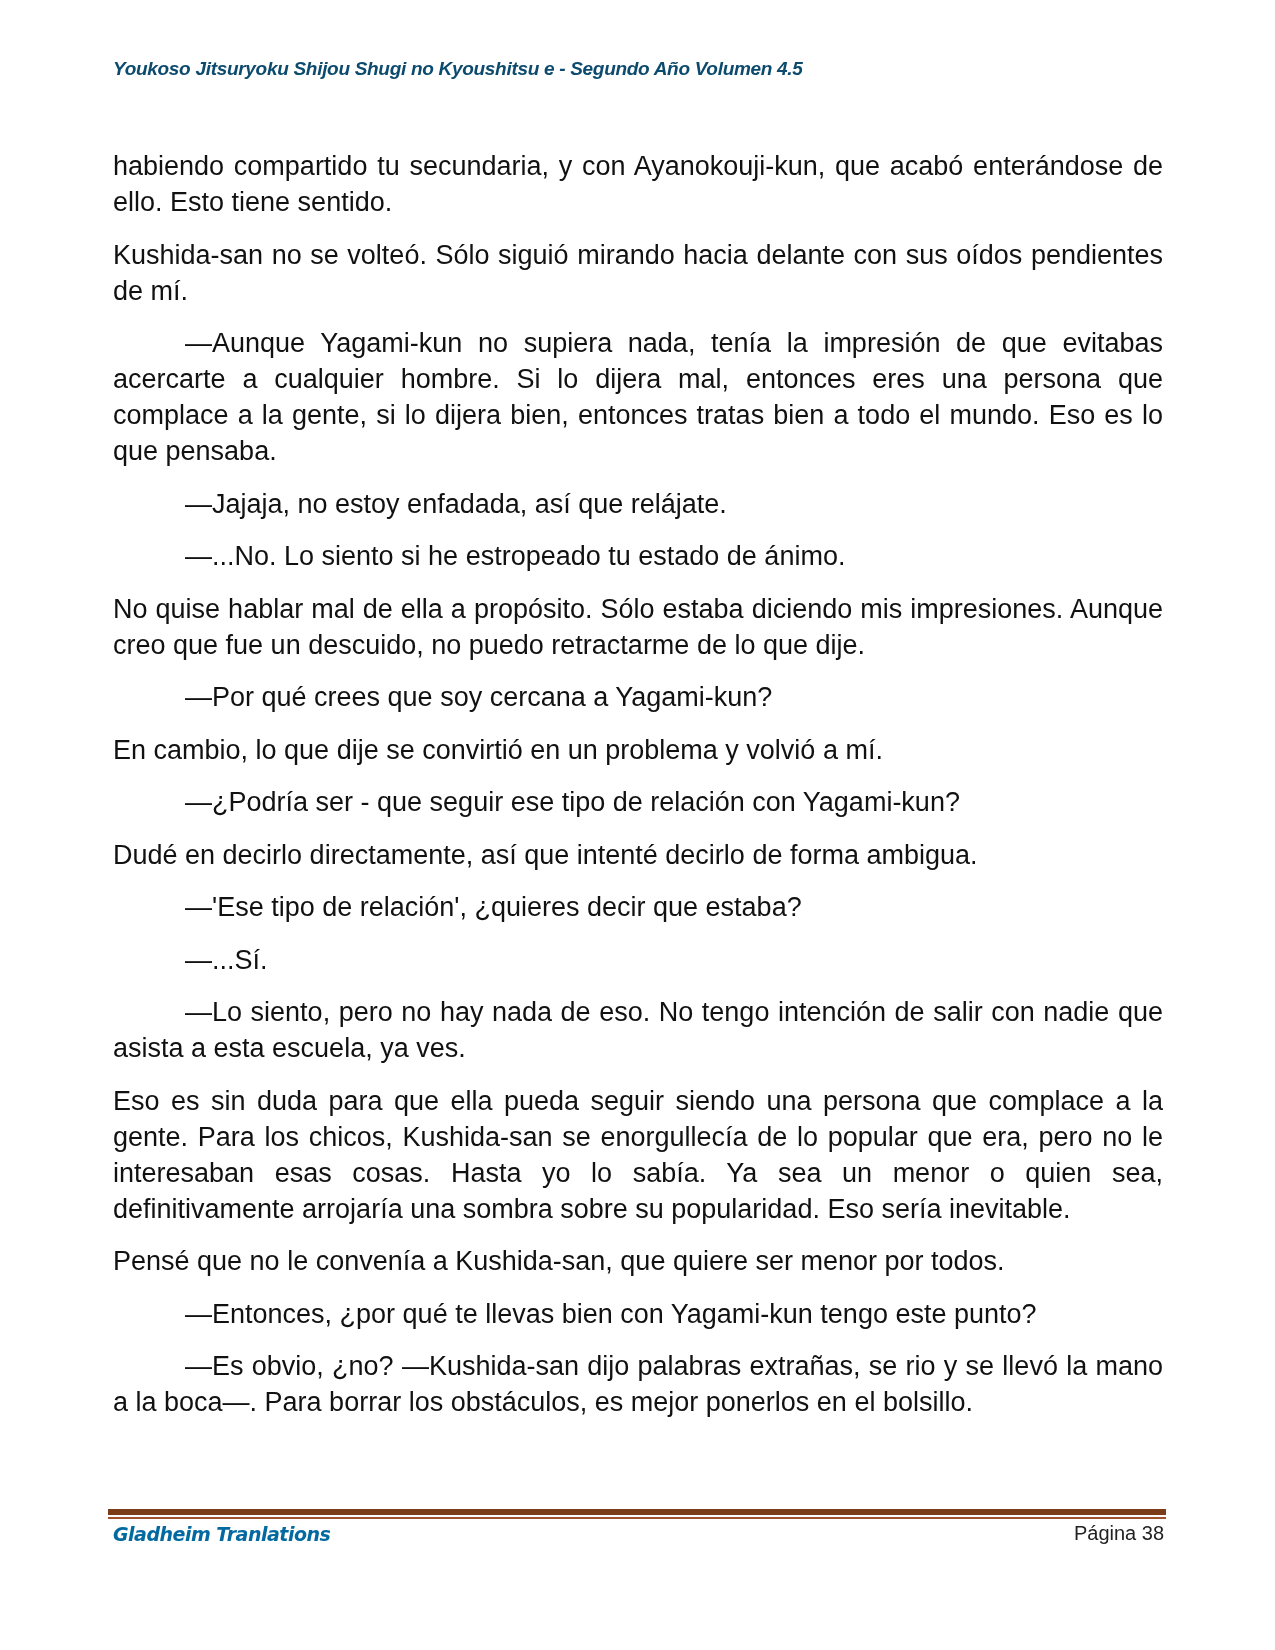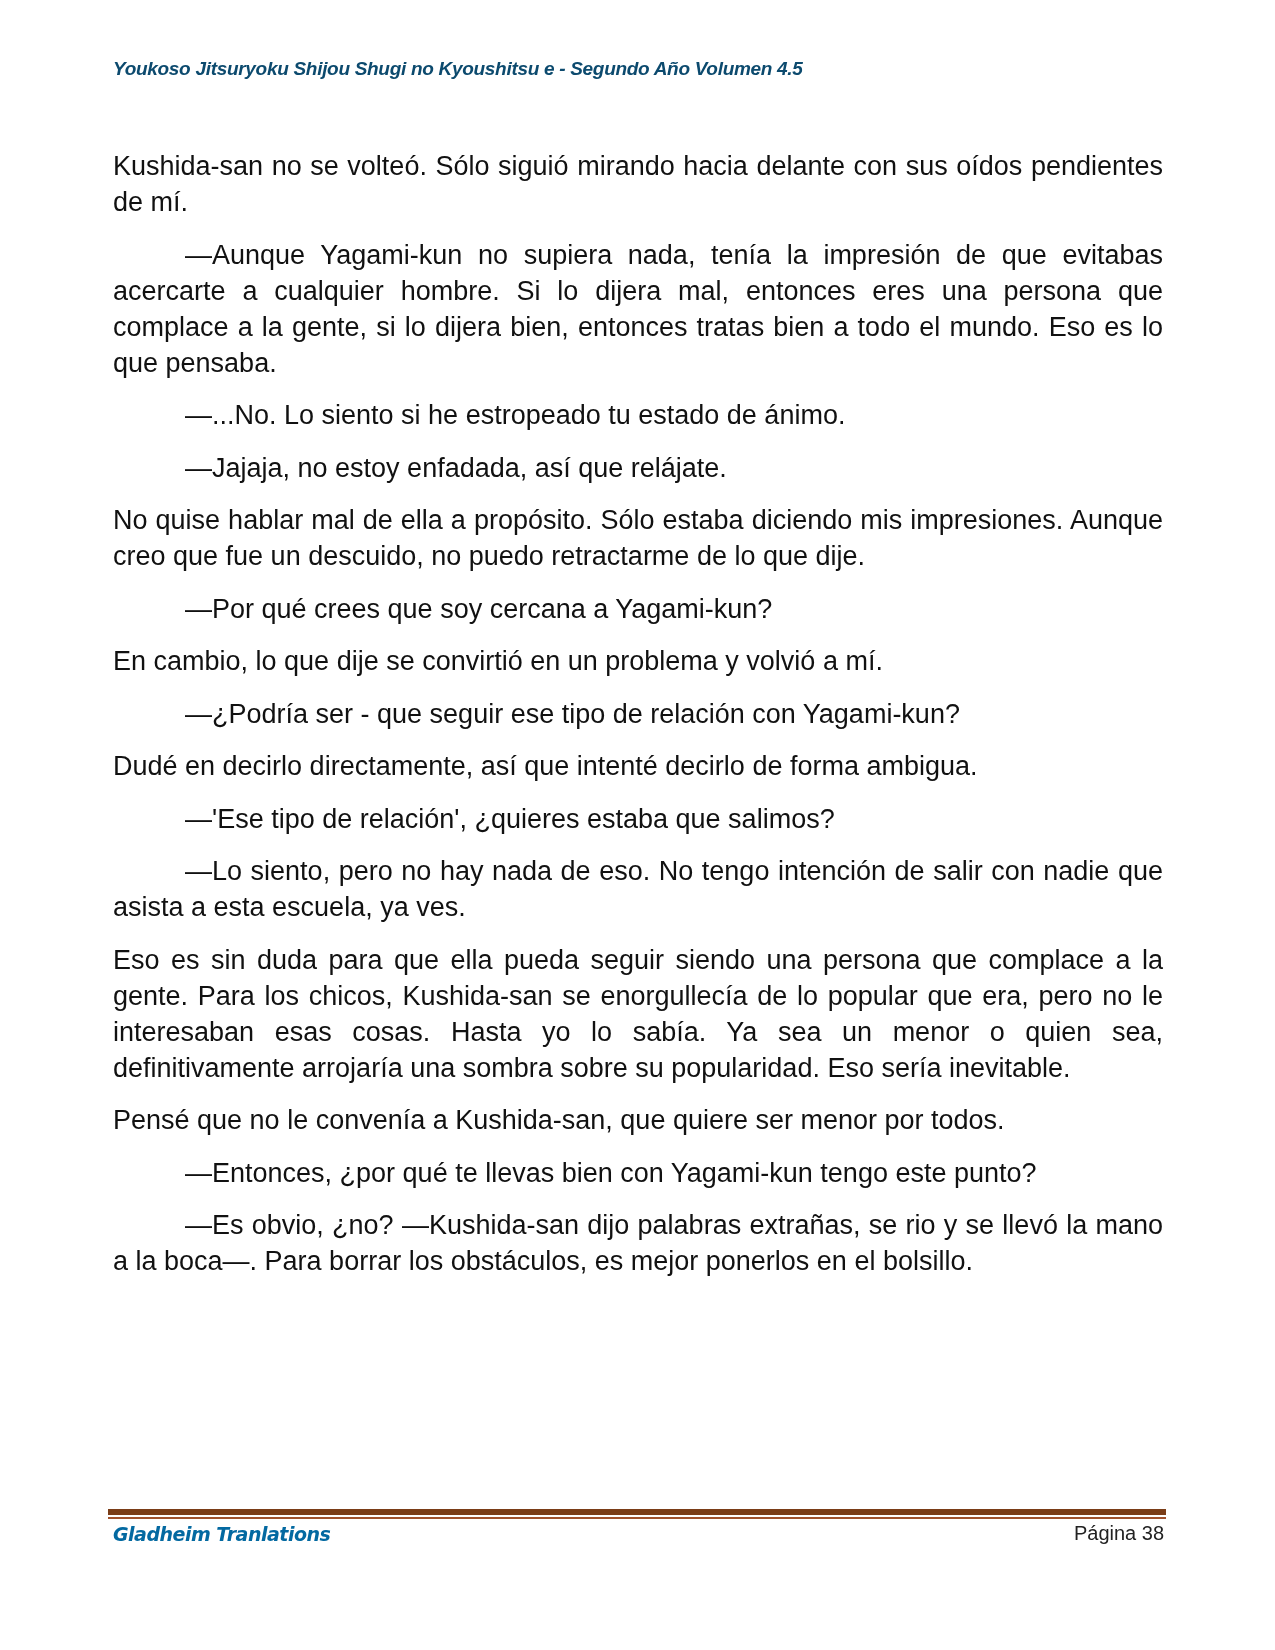--- a/index.html
+++ b/index.html
@@ -28,30 +28,32 @@
     position:absolute; right:111px; top:1522px;
     font-family:"Liberation Sans", sans-serif; font-size:20px; color:#222;margin-left:28px;
   }
 </style>
 </head>
 <body>
 
 <div class="header">Youkoso Jitsuryoku Shijou Shugi no Kyoushitsu e - Segundo Año Volumen 4.5</div>
 
 <div class="body-text">
+  <p>habiendo compartido tu secundaria, y con Ayanokouji-kun, que acabó enterándose de ello. Esto tiene sentido.</p>
   <p>Kushida-san no se volteó. Sólo siguió mirando hacia delante con sus oídos pendientes de mí.</p>
   <p class="indent">—Aunque Yagami-kun no supiera nada, tenía la impresión de que evitabas acercarte a cualquier hombre. Si lo dijera mal, entonces eres una persona que complace a la gente, si lo dijera bien, entonces tratas bien a todo el mundo. Eso es lo que pensaba.</p>
+  <p class="indent">—Jajaja, no estoy enfadada, así que relájate.</p>
   <p class="indent">—...No. Lo siento si he estropeado tu estado de ánimo.</p>
-  <p class="indent">—Jajaja, no estoy enfadada, así que relájate.</p>
   <p>No quise hablar mal de ella a propósito. Sólo estaba diciendo mis impresiones. Aunque creo que fue un descuido, no puedo retractarme de lo que dije.</p>
   <p class="indent">—Por qué crees que soy cercana a Yagami-kun?</p>
   <p>En cambio, lo que dije se convirtió en un problema y volvió a mí.</p>
   <p class="indent">—¿Podría ser - que seguir ese tipo de relación con Yagami-kun?</p>
   <p>Dudé en decirlo directamente, así que intenté decirlo de forma ambigua.</p>
-  <p class="indent">—'Ese tipo de relación', ¿quieres estaba que salimos?</p>
+  <p class="indent">—'Ese tipo de relación', ¿quieres decir que estaba?</p>
+  <p class="indent">—...Sí.</p>
   <p class="indent">—Lo siento, pero no hay nada de eso. No tengo intención de salir con nadie que asista a esta escuela, ya ves.</p>
   <p>Eso es sin duda para que ella pueda seguir siendo una persona que complace a la gente. Para los chicos, Kushida-san se enorgullecía de lo popular que era, pero no le interesaban esas cosas. Hasta yo lo sabía. Ya sea un menor o quien sea, definitivamente arrojaría una sombra sobre su popularidad. Eso sería inevitable.</p>
   <p>Pensé que no le convenía a Kushida-san, que quiere ser menor por todos.</p>
   <p class="indent">—Entonces, ¿por qué te llevas bien con Yagami-kun tengo este punto?</p>
   <p class="indent">—Es obvio, ¿no? —Kushida-san dijo palabras extrañas, se rio y se llevó la mano a la boca—. Para borrar los obstáculos, es mejor ponerlos en el bolsillo.</p>
 </div>
 
 <div class="footer-rule rule-thick"></div>
 <div class="footer-rule rule-thin"></div>
 <div class="footer-left">Gladheim Tranlations</div>

